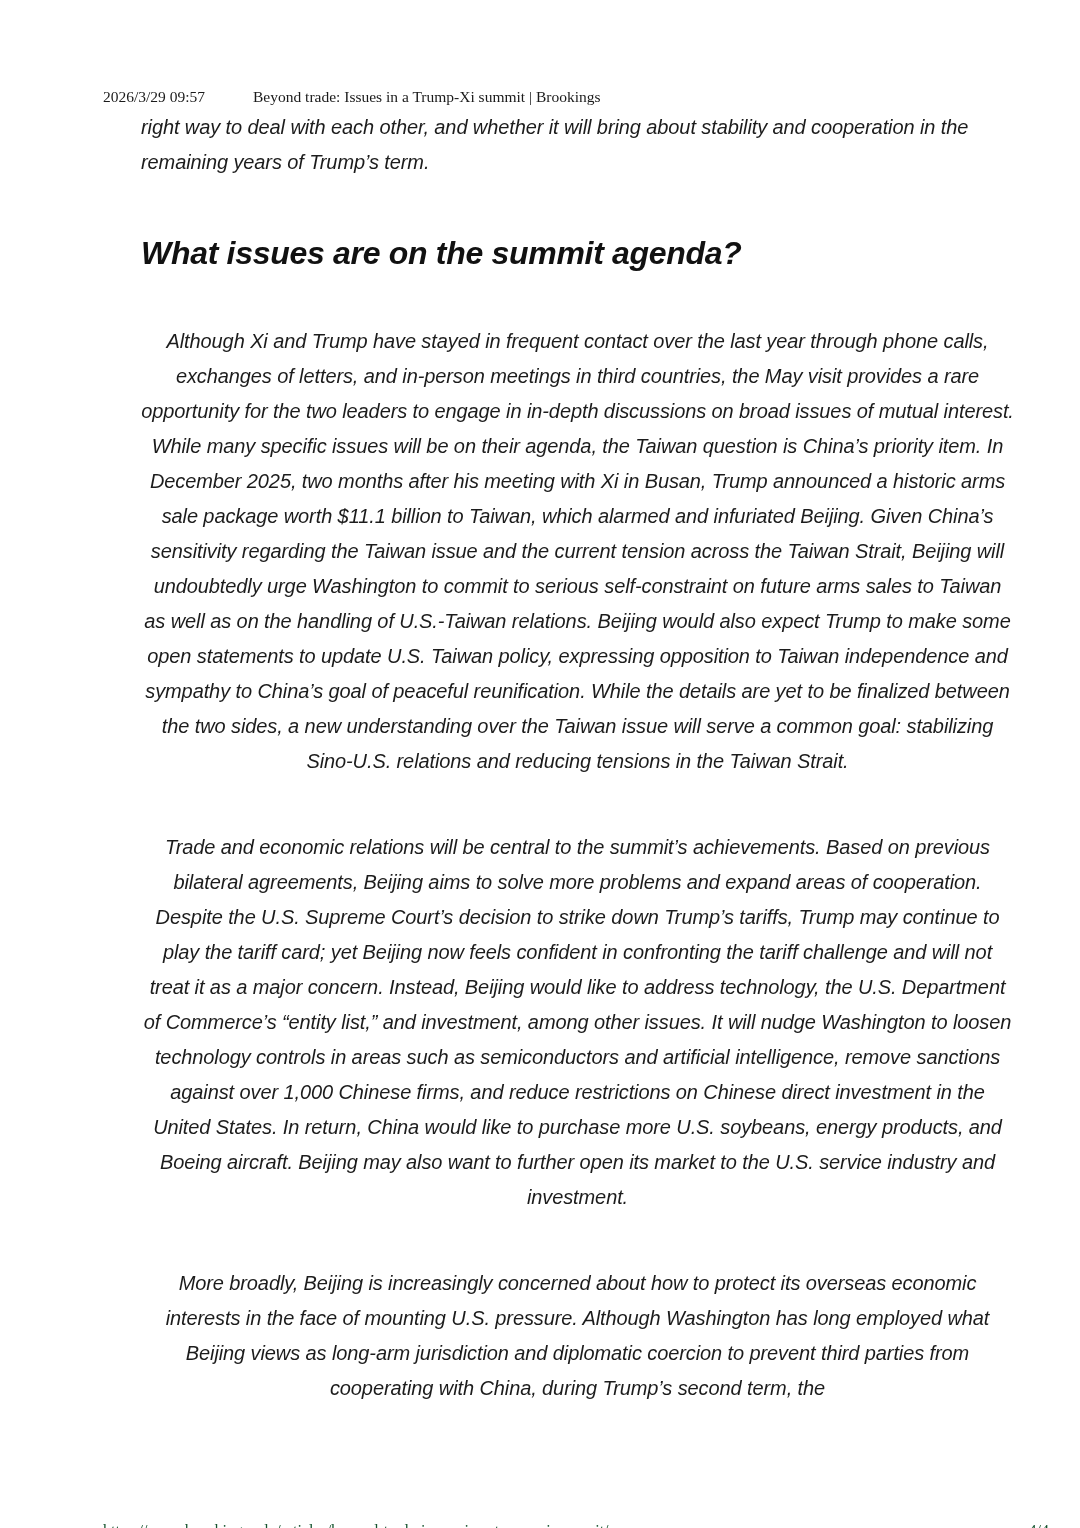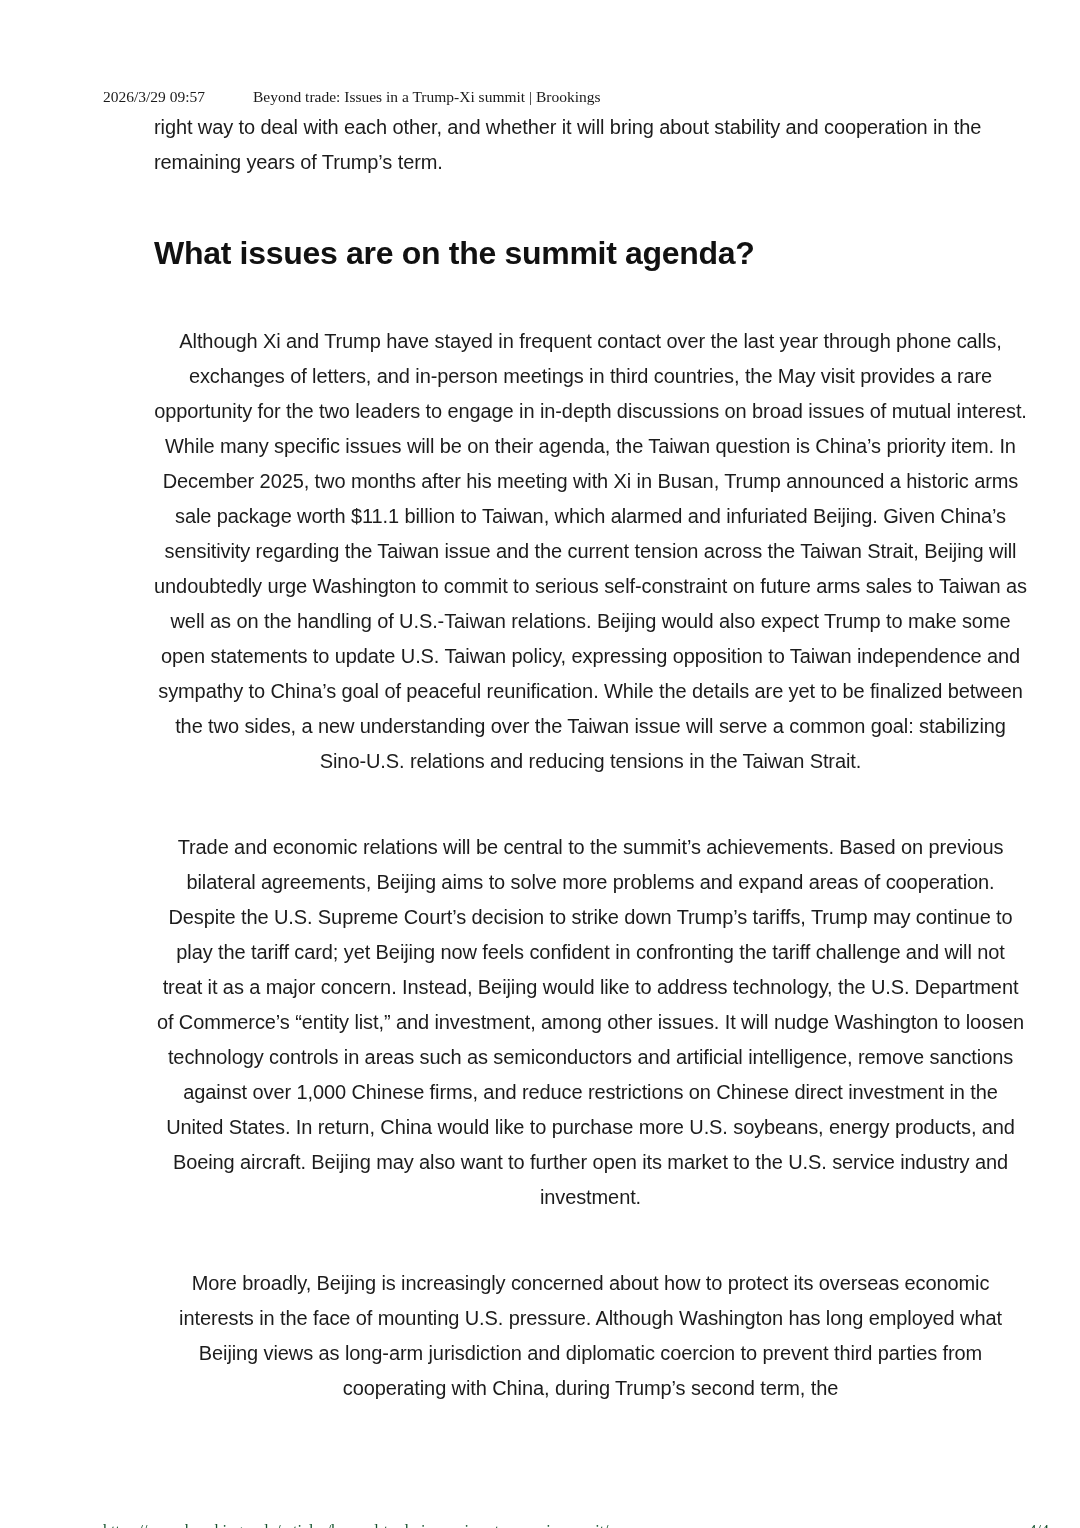--- a/index.html
+++ b/index.html
@@ -34,27 +34,28 @@
     position: absolute;
     left: 0;
     right: 0;
     top: 0;
     text-align: left;
     padding-left: 150px; 
   }
   .article-body {
     position: absolute;
     top: 50px;
-    left: 94px;
+    left: 81px;
     width: 897px;
     font-family: "Liberation Sans", sans-serif;
     font-size: 20px;
     line-height: 35px;
     letter-spacing: -0.1px;
     color: #1c1c1c;
+    font-style: italic;
   }
   .article-body p.intro {
     margin-bottom: 0;
   }
   .section-heading {
     font-family: "Liberation Sans", sans-serif;
     font-weight: 700;
     font-size: 32px;
     line-height: 40px;
     letter-spacing: -0.3px;

